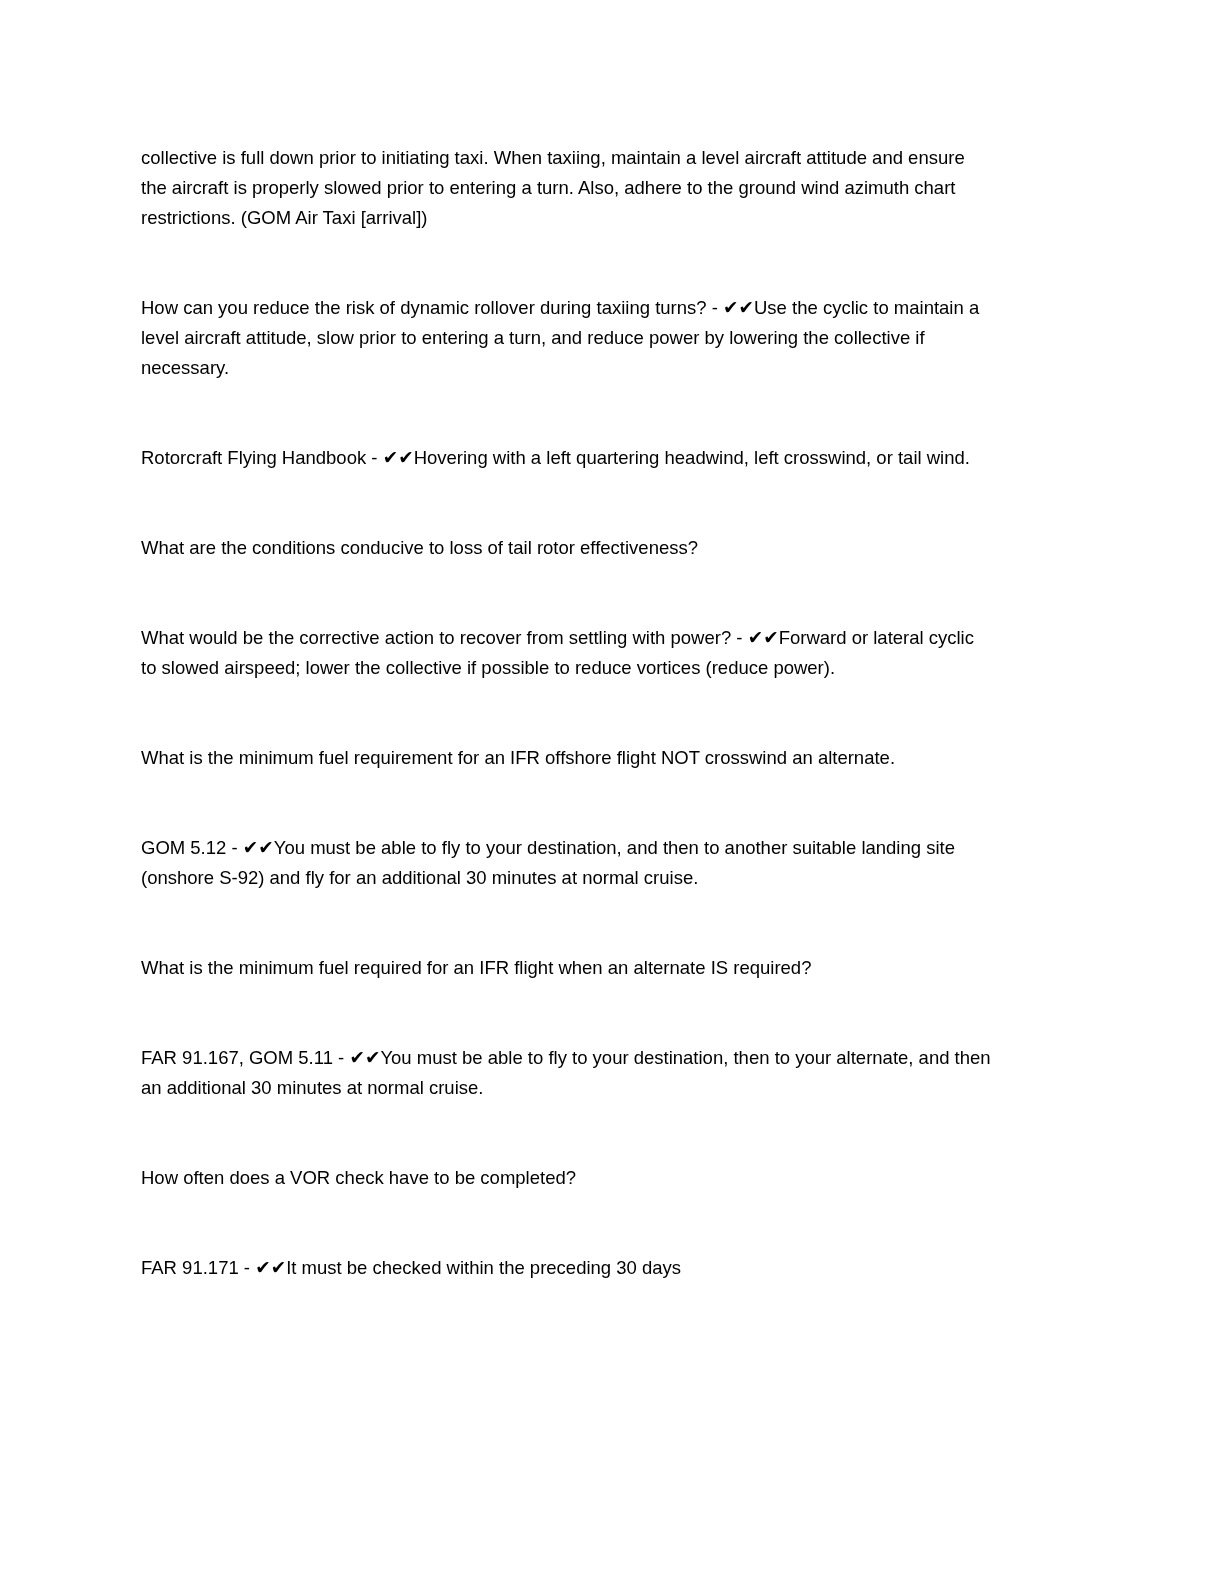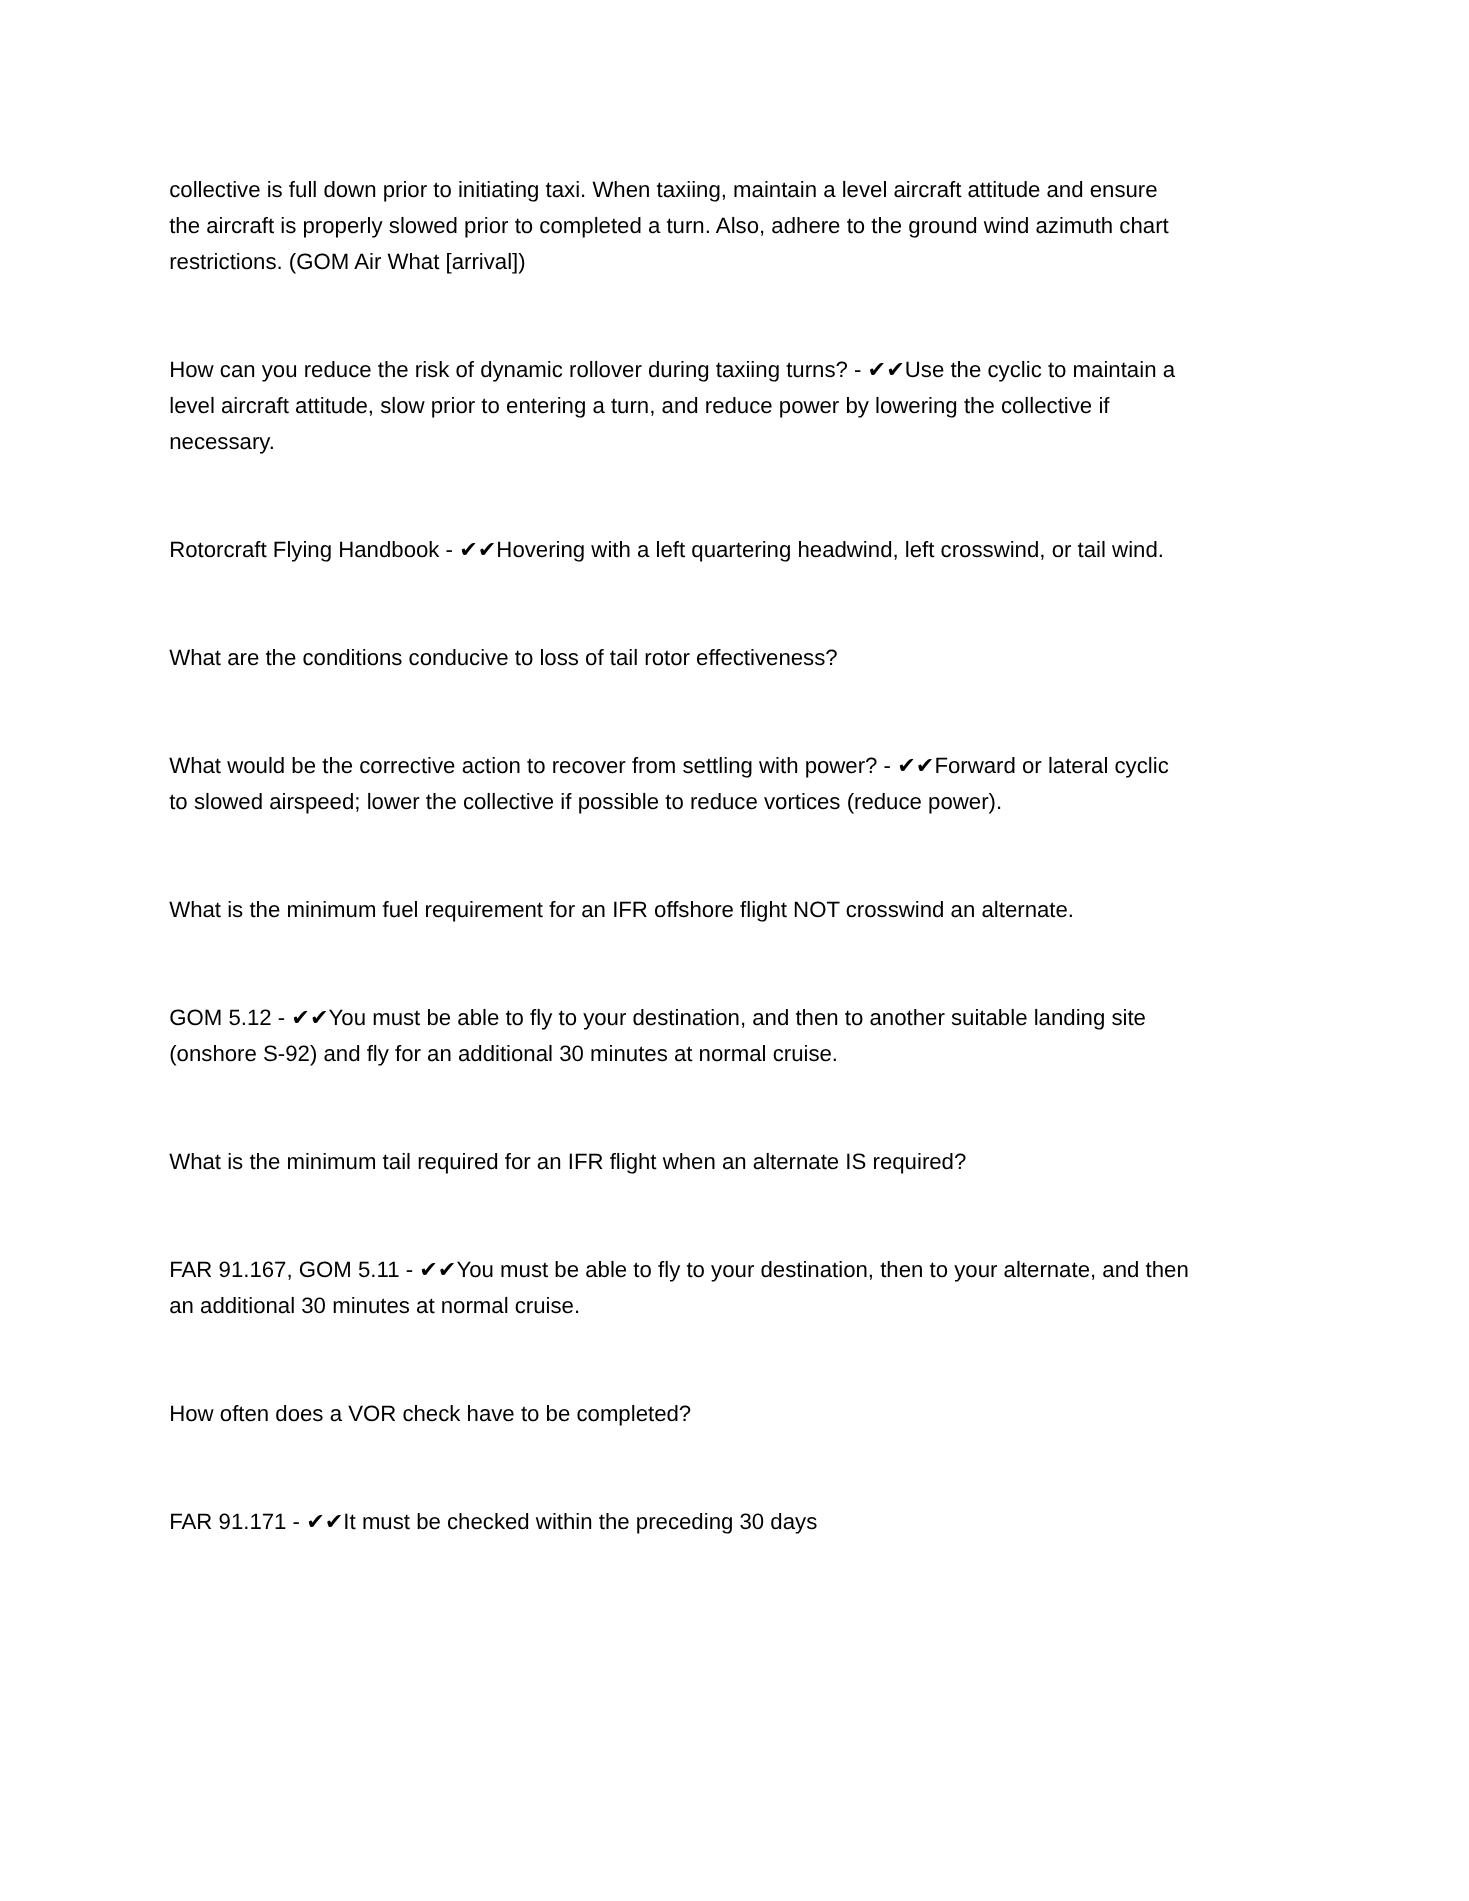--- a/index.html
+++ b/index.html
@@ -33,22 +33,22 @@
     min-height: 30px;
   }
 </style>
 </head>
 <body>
 
 <div class="page">
 
   <div class="para">
     <div class="line">collective is full down prior to initiating taxi. When taxiing, maintain a level aircraft attitude and ensure</div>
-    <div class="line">the aircraft is properly slowed prior to completed a turn. Also, adhere to the ground wind azimuth chart</div>
-    <div class="line">restrictions. (GOM Air What [arrival])</div>
+    <div class="line">the aircraft is properly slowed prior to entering a turn. Also, adhere to the ground wind azimuth chart</div>
+    <div class="line">restrictions. (GOM Air Taxi [arrival])</div>
   </div>
 
   <div class="para">
     <div class="line">How can you reduce the risk of dynamic rollover during taxiing turns? - ✔✔Use the cyclic to maintain a</div>
     <div class="line">level aircraft attitude, slow prior to entering a turn, and reduce power by lowering the collective if</div>
     <div class="line">necessary.</div>
   </div>
 
   <div class="para">
     <div class="line">Rotorcraft Flying Handbook - ✔✔Hovering with a left quartering headwind, left crosswind, or tail wind.</div>
@@ -67,21 +67,21 @@
   <div class="para">
     <div class="line">What is the minimum fuel requirement for an IFR offshore flight NOT crosswind an alternate.</div>
   </div>
 
   <div class="para">
     <div class="line">GOM 5.12 - ✔✔You must be able to fly to your destination, and then to another suitable landing site</div>
     <div class="line">(onshore S-92) and fly for an additional 30 minutes at normal cruise.</div>
   </div>
 
   <div class="para">
-    <div class="line">What is the minimum tail required for an IFR flight when an alternate IS required?</div>
+    <div class="line">What is the minimum fuel required for an IFR flight when an alternate IS required?</div>
   </div>
 
   <div class="para">
     <div class="line">FAR 91.167, GOM 5.11 - ✔✔You must be able to fly to your destination, then to your alternate, and then</div>
     <div class="line">an additional 30 minutes at normal cruise.</div>
   </div>
 
   <div class="para">
     <div class="line">How often does a VOR check have to be completed?</div>
   </div>

